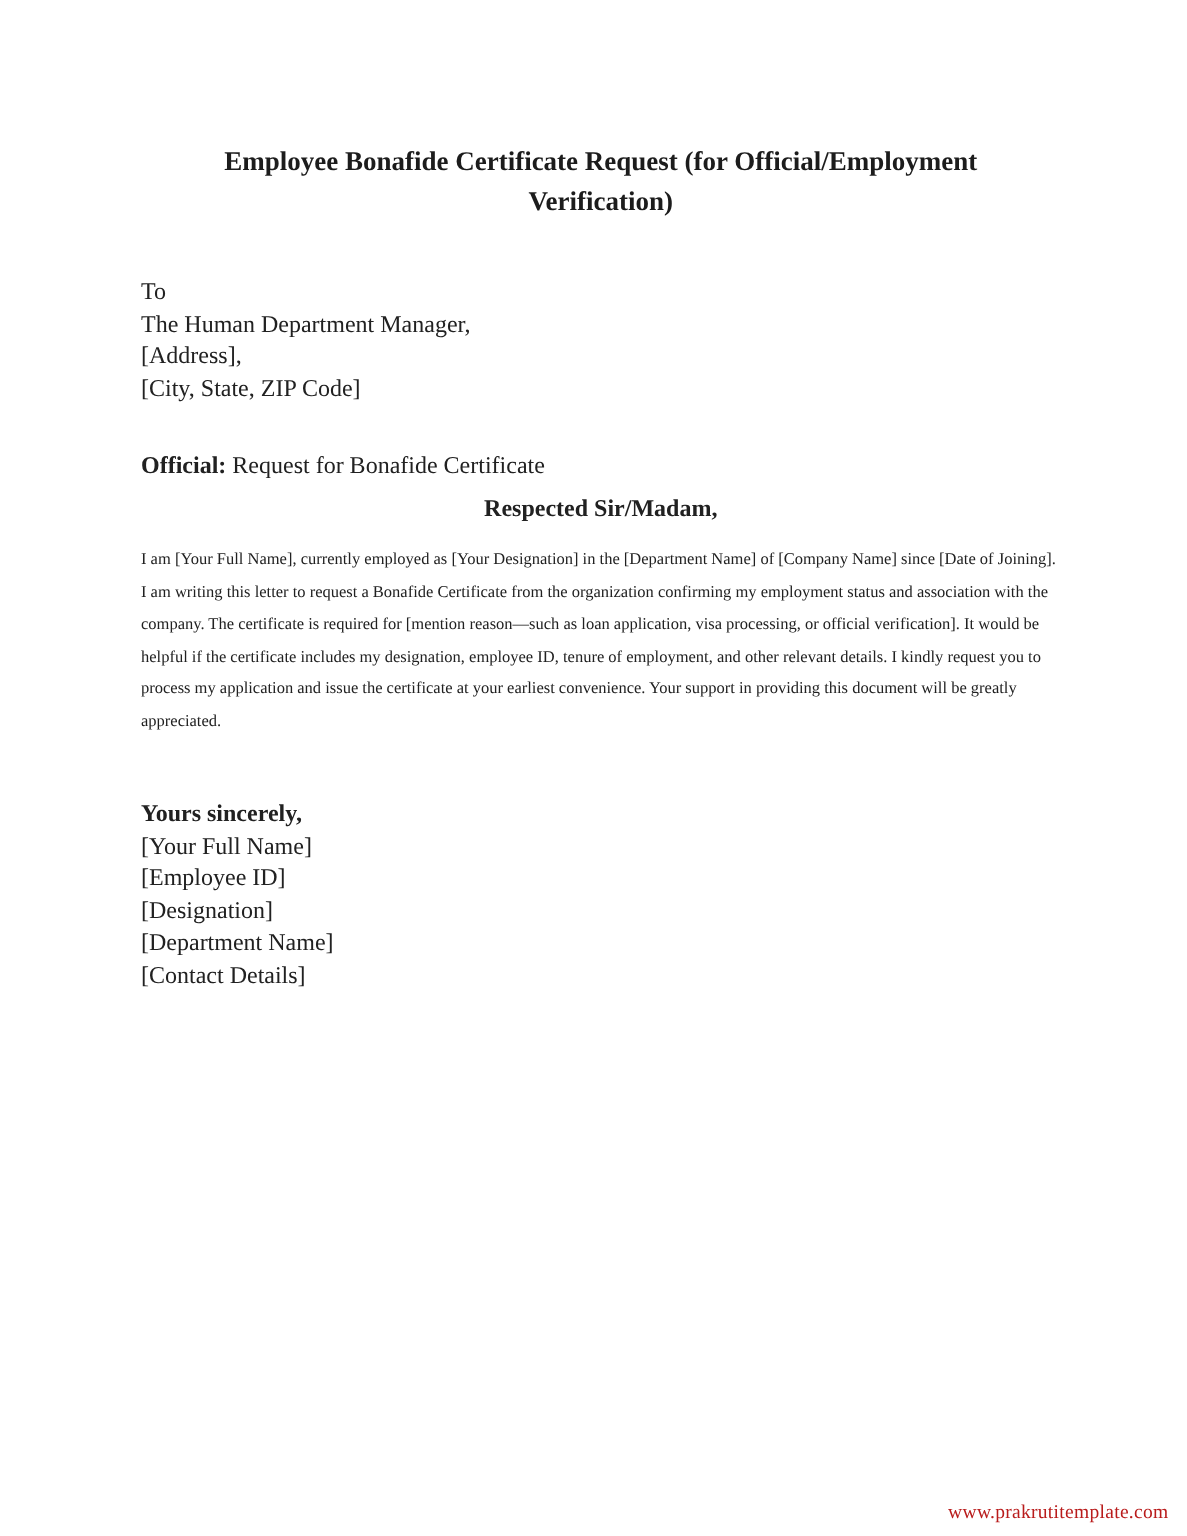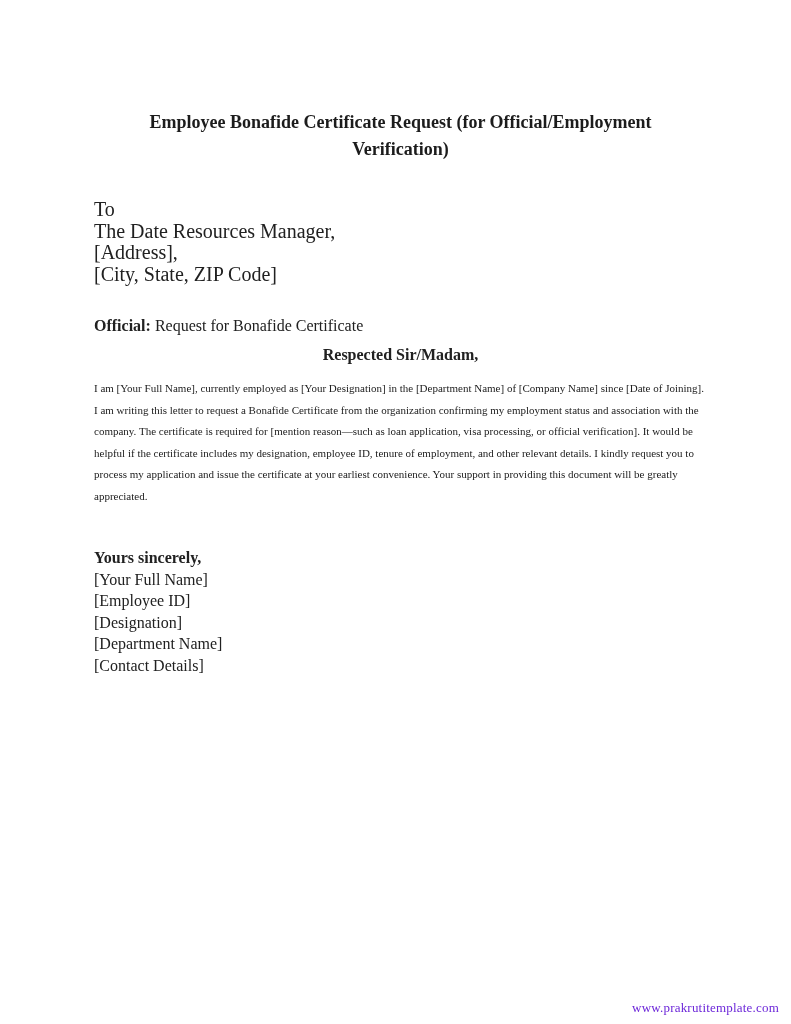--- a/index.html
+++ b/index.html
@@ -14,34 +14,33 @@
     margin: 0 auto;
     background: #ffffff;
     font-family: "Liberation Serif", "DejaVu Serif", serif;
     color: #212121;
     overflow: hidden;
     box-sizing: border-box;
   }
   .content {
     padding: 94px 84px 0 94px;
     box-sizing: border-box;
-    margin-top: 15px;
   }
   .title {
     font-size: 18px;
     line-height: 27px;
     font-weight: bold;
     text-align: center;
     max-width: 600px;
     margin: 0 auto;
     color: #1c1c1c;
   }
   .recipient {
     margin-top: 36px;
-    font-size: 20px;
+    font-size: 16px;
     line-height: 21.5px;
   }
   .subject {
     margin: 30px 0 0 0;
     font-size: 16px;
     line-height: 21.5px;
   }
   .bold {
     font-weight: bold;
   }
@@ -66,35 +65,35 @@
   .closing {
     margin-top: 40px;
     font-size: 16px;
     line-height: 21.5px;
   }
   .footer-watermark {
     position: absolute;
     right: 12px;
     bottom: 8px;
     font-size: 13px;
-    color: #6d28d9;
+    color: #b91c1c;
     letter-spacing: 0.2px;
   }
 </style>
 </head>
 <body>
 
 <div class="page">
   <div class="content">
 
     <h1 class="title">Employee Bonafide Certificate Request (for Official/Employment Verification)</h1>
 
     <div class="recipient">
       <div>To</div>
-      <div>The Date Resources Manager,</div>
+      <div>The Human Department Manager,</div>
       <div>[Address],</div>
       <div>[City, State, ZIP Code]</div>
     </div>
 
     <p class="subject">
       <span class="bold">Official:</span>
       <span>Request for Bonafide Certificate</span>
     </p>
 
     <p class="greeting">Respected Sir/Madam,</p>

